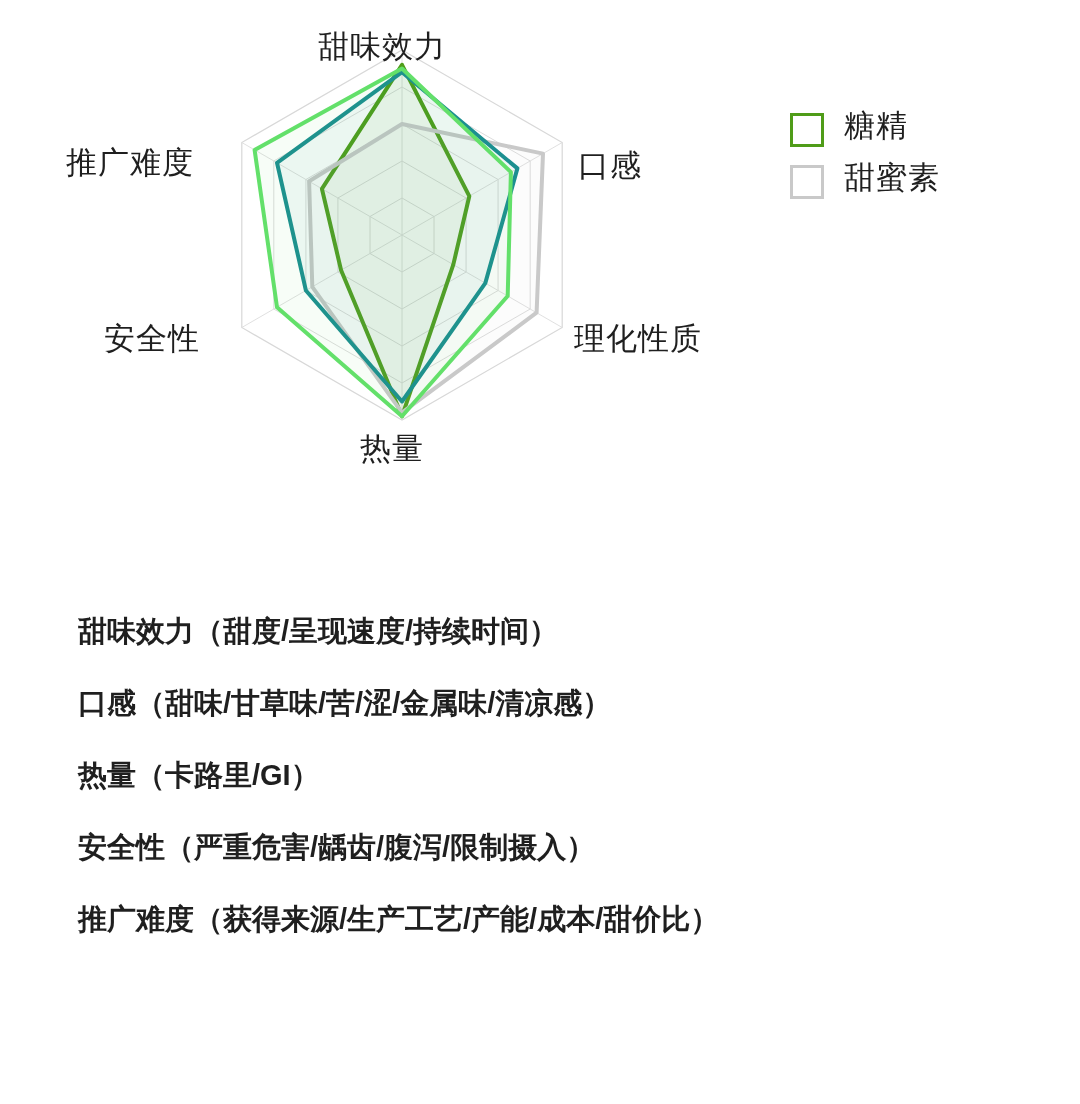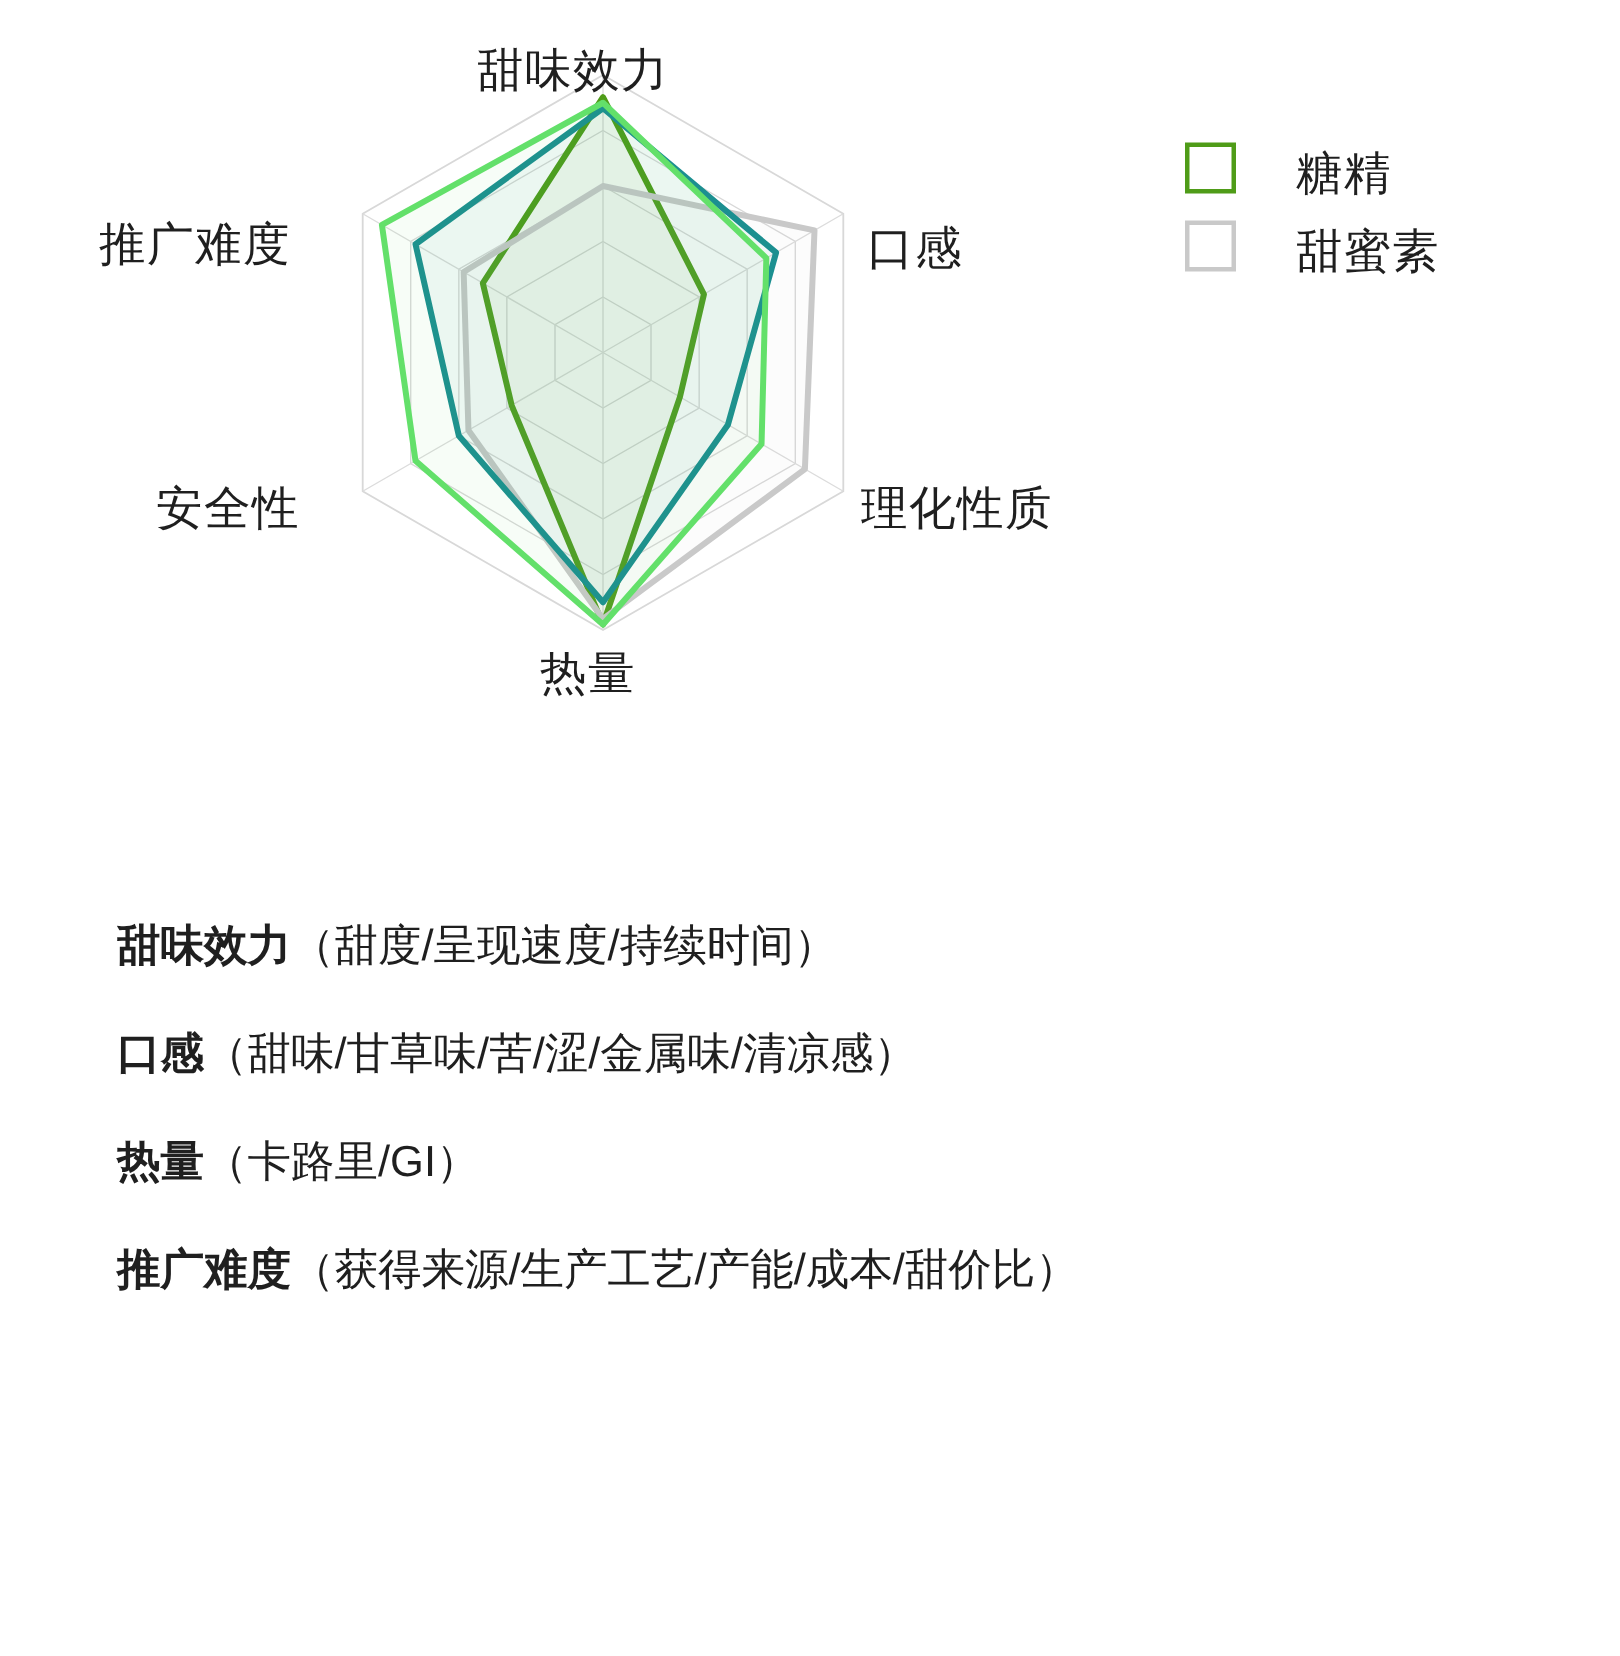--- a/index.html
+++ b/index.html
@@ -32,23 +32,22 @@
     white-space: nowrap;
     letter-spacing: 1px;
   }
   .legend {
     position: absolute;
     left: 790px;
     top: 95px;
   }
   .legend-row {
     display: flex;
-    align-items: flex-start;
+    align-items: flex-end;
     height: 52px;
-    gap: 20px;
   }
   .legend-swatch {
     width: 34px;
     height: 34px;
     border-width: 3px;
     border-style: solid;
     box-sizing: border-box;
     margin-right: 20px;
   }
   .legend-label {
@@ -65,21 +64,21 @@
   .note-row {
     font-size: 29px;
     line-height: 72px;
     color: #1f1f1f;
     white-space: nowrap;
   }
   .note-term {
     font-weight: bold;
   }
   .note-detail {
-    font-weight: normal;
+    font-weight: bold;
   }
 </style>
 </head>
 <body>
 
 <div class="chart-area">
 
   <svg class="radar-svg" width="620" height="460" viewBox="0 0 620 460">
     <g id="radar-grid">
         <path d="M302.0 188.0L334.0 206.5L334.0 243.5L302.0 262.0L270.0 243.5L270.0 206.5Z" fill="none" stroke="#d8d8d8" stroke-width="0.9"></path>
@@ -125,15 +124,18 @@
   <div class="note-row">
     <span class="note-term">甜味效力</span><span class="note-detail">（甜度/呈现速度/持续时间）</span>
   </div>
   <div class="note-row">
     <span class="note-term">口感</span><span class="note-detail">（甜味/甘草味/苦/涩/金属味/清凉感）</span>
   </div>
   <div class="note-row">
     <span class="note-term">热量</span><span class="note-detail">（卡路里/GI）</span>
   </div>
   <div class="note-row">
+    <span class="note-term">安全性</span><span class="note-detail">（严重危害/龋齿/腹泻/限制摄入）</span>
+  </div>
+  <div class="note-row">
     <span class="note-term">推广难度</span><span class="note-detail">（获得来源/生产工艺/产能/成本/甜价比）</span>
   </div>
 </div>
 
 </body></html>

